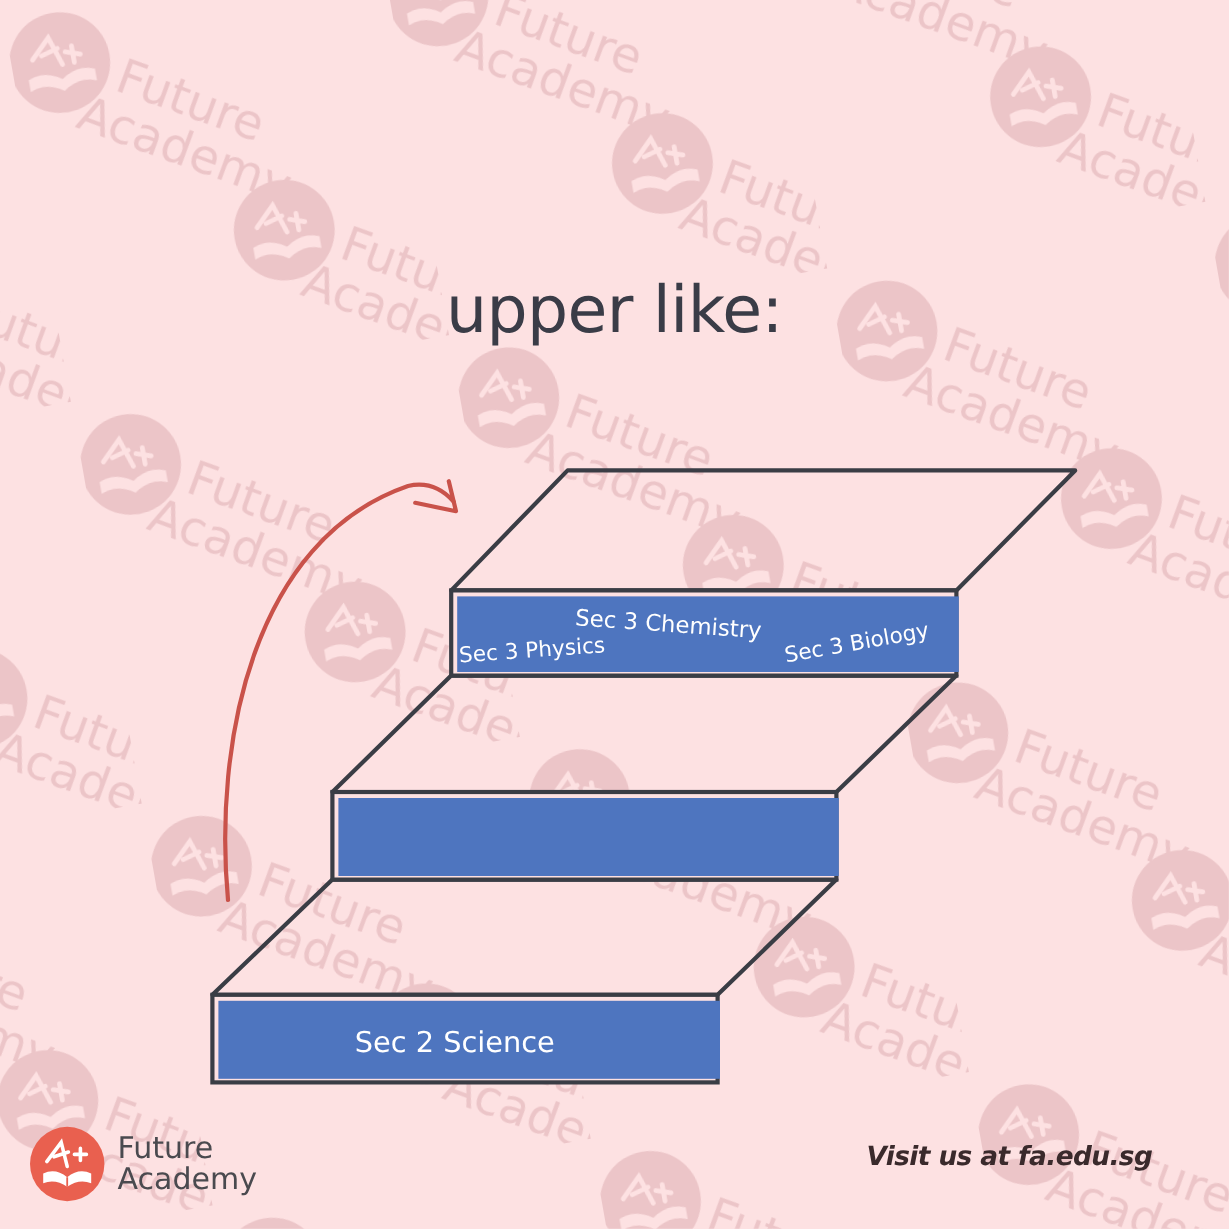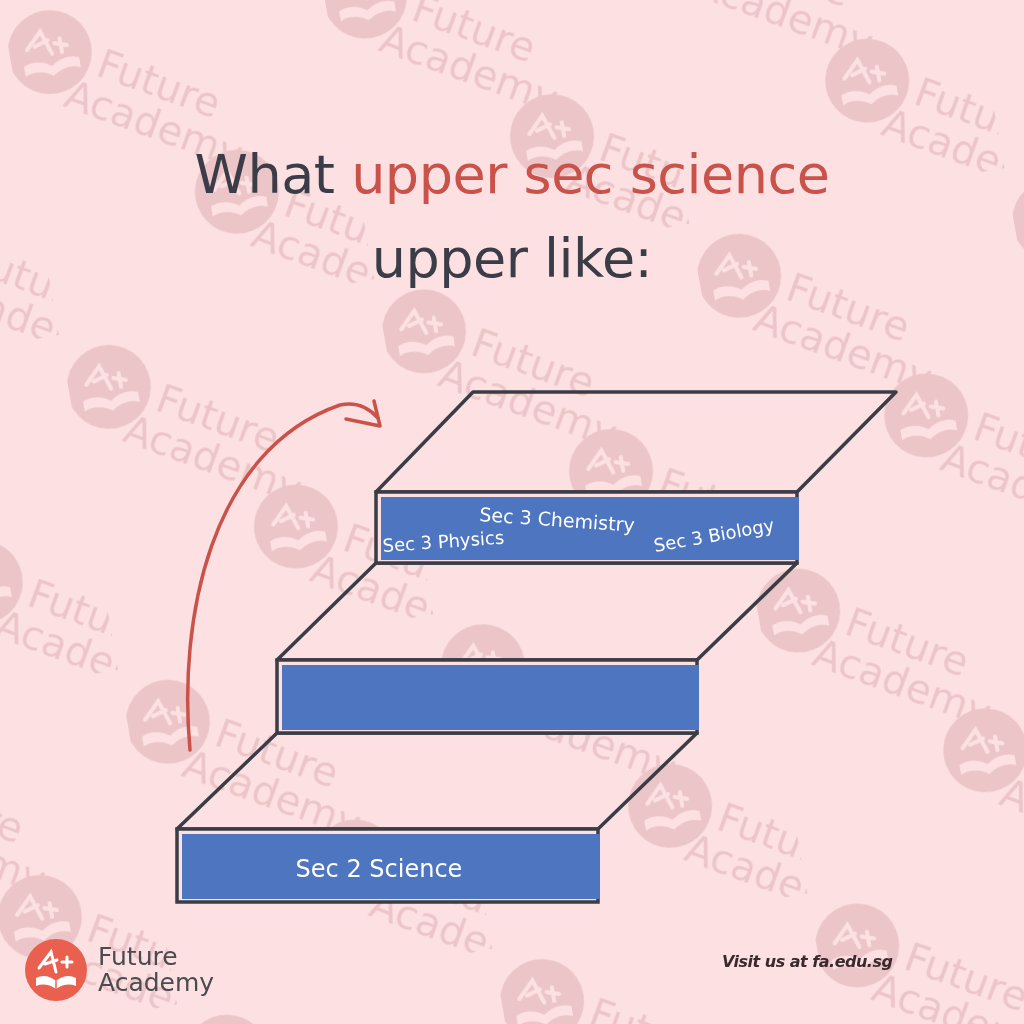--- a/index.html
+++ b/index.html
@@ -21,21 +21,21 @@
     .title-line-2 { top: 232px; }
     .footer-brand {
       position: absolute; left: 24px; top: 938px; display: flex; align-items: center;
     }
     .brand-text {
       margin-left: 10px; color: #4a4a4f; font-family: "DejaVu Sans", sans-serif;
       font-size: 25px; line-height: 26px; font-weight: normal;
     }
     .visit-text {
       position: absolute; left: 722px; top: 952px;
-      font-family: "DejaVu Sans", sans-serif; font-size: 16px; font-weight: bold;
+      font-family: "DejaVu Sans", sans-serif; font-size: 22px; font-weight: bold;
       color: #3a2a2c; letter-spacing: -0.5px; font-style: italic;
     }
   </style>
 </head>
 <body>
 
 <div id="canvas">
 
   <svg class="watermark-layer" width="1024" height="1024" viewBox="0 0 1024 1024">
     <defs>
@@ -52,23 +52,20 @@
         </g>
       </g>
       <pattern id="wm-pattern" x="0" y="0" width="320" height="340" patternUnits="userSpaceOnUse" patternTransform="rotate(-10)">
         <use href="#wm-tile" x="40" y="60"></use>
         <use href="#wm-tile" x="200" y="230"></use>
       </pattern>
     </defs>
     <rect x="-200" y="-200" width="1500" height="1500" fill="url(#wm-pattern)"></rect>
   </svg>
 
-  <div class="title title-line-1">
-    <span>What </span><span class="accent">upper sec science</span>
-  </div>
   <div class="title title-line-2">upper like:</div>
 
   <svg style="position:absolute;left:0;top:0" width="1024" height="1024" viewBox="0 0 1024 1024">
     <g fill="none" stroke="#3a3d45" stroke-width="3.5" stroke-linejoin="round">
 
       <polygon points="473,392 896,392 797,492 376,492" fill="#fde1e2" fill-opacity="0.0"></polygon>
 
       <polygon points="376,563 797,563 697,660 277,660"></polygon>
 
       <polygon points="277,733 697,733 598,829 177,829"></polygon>

